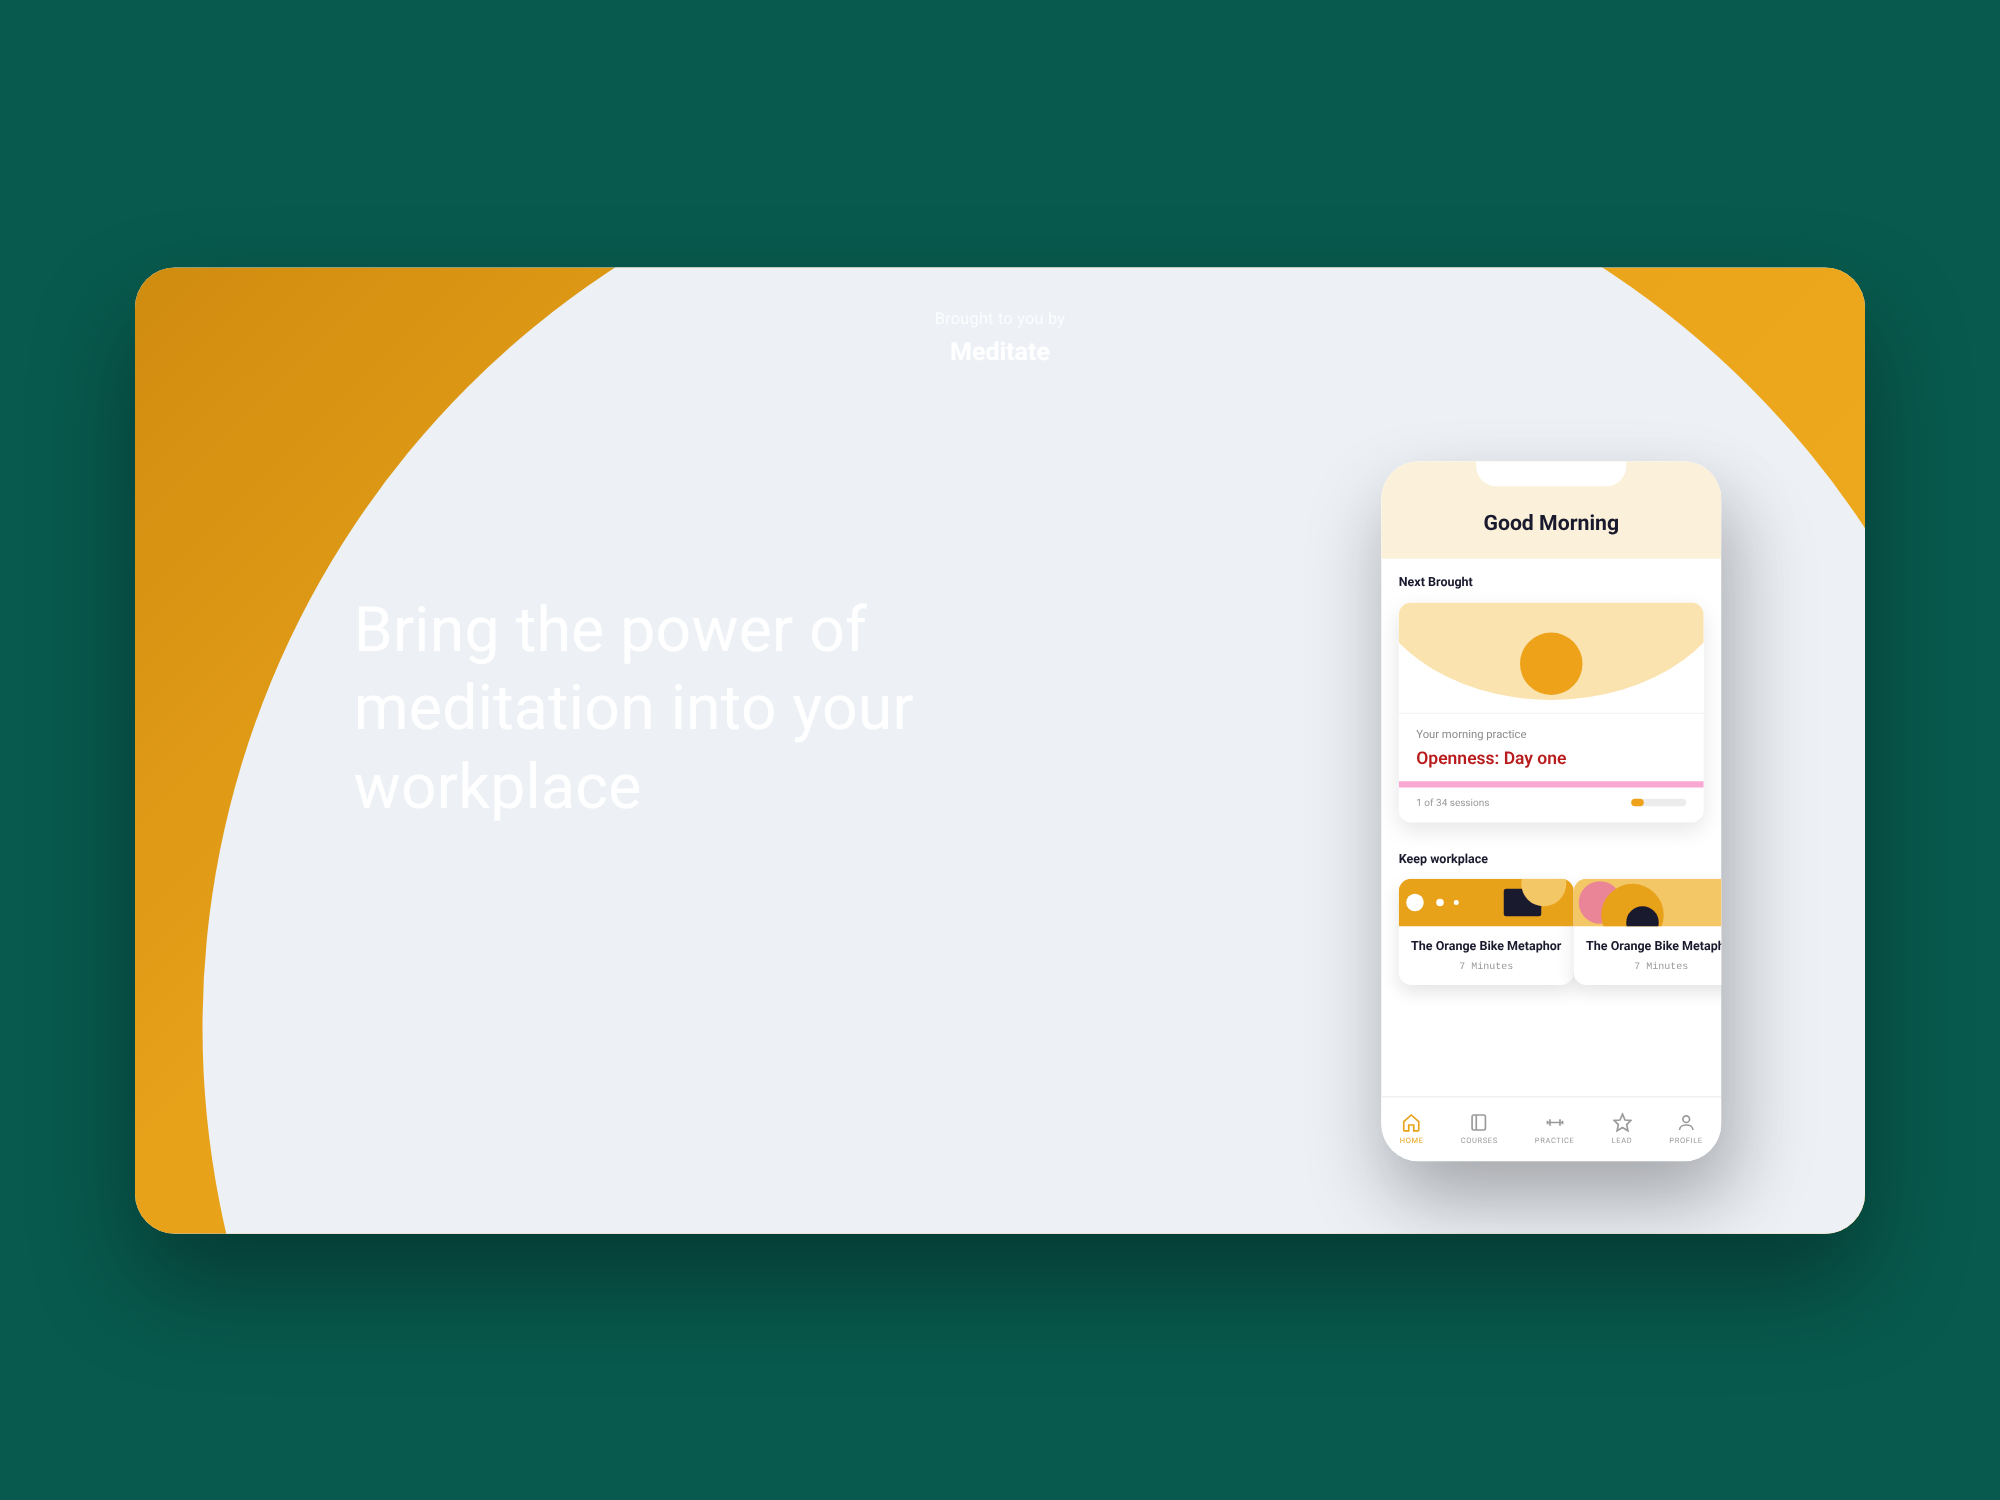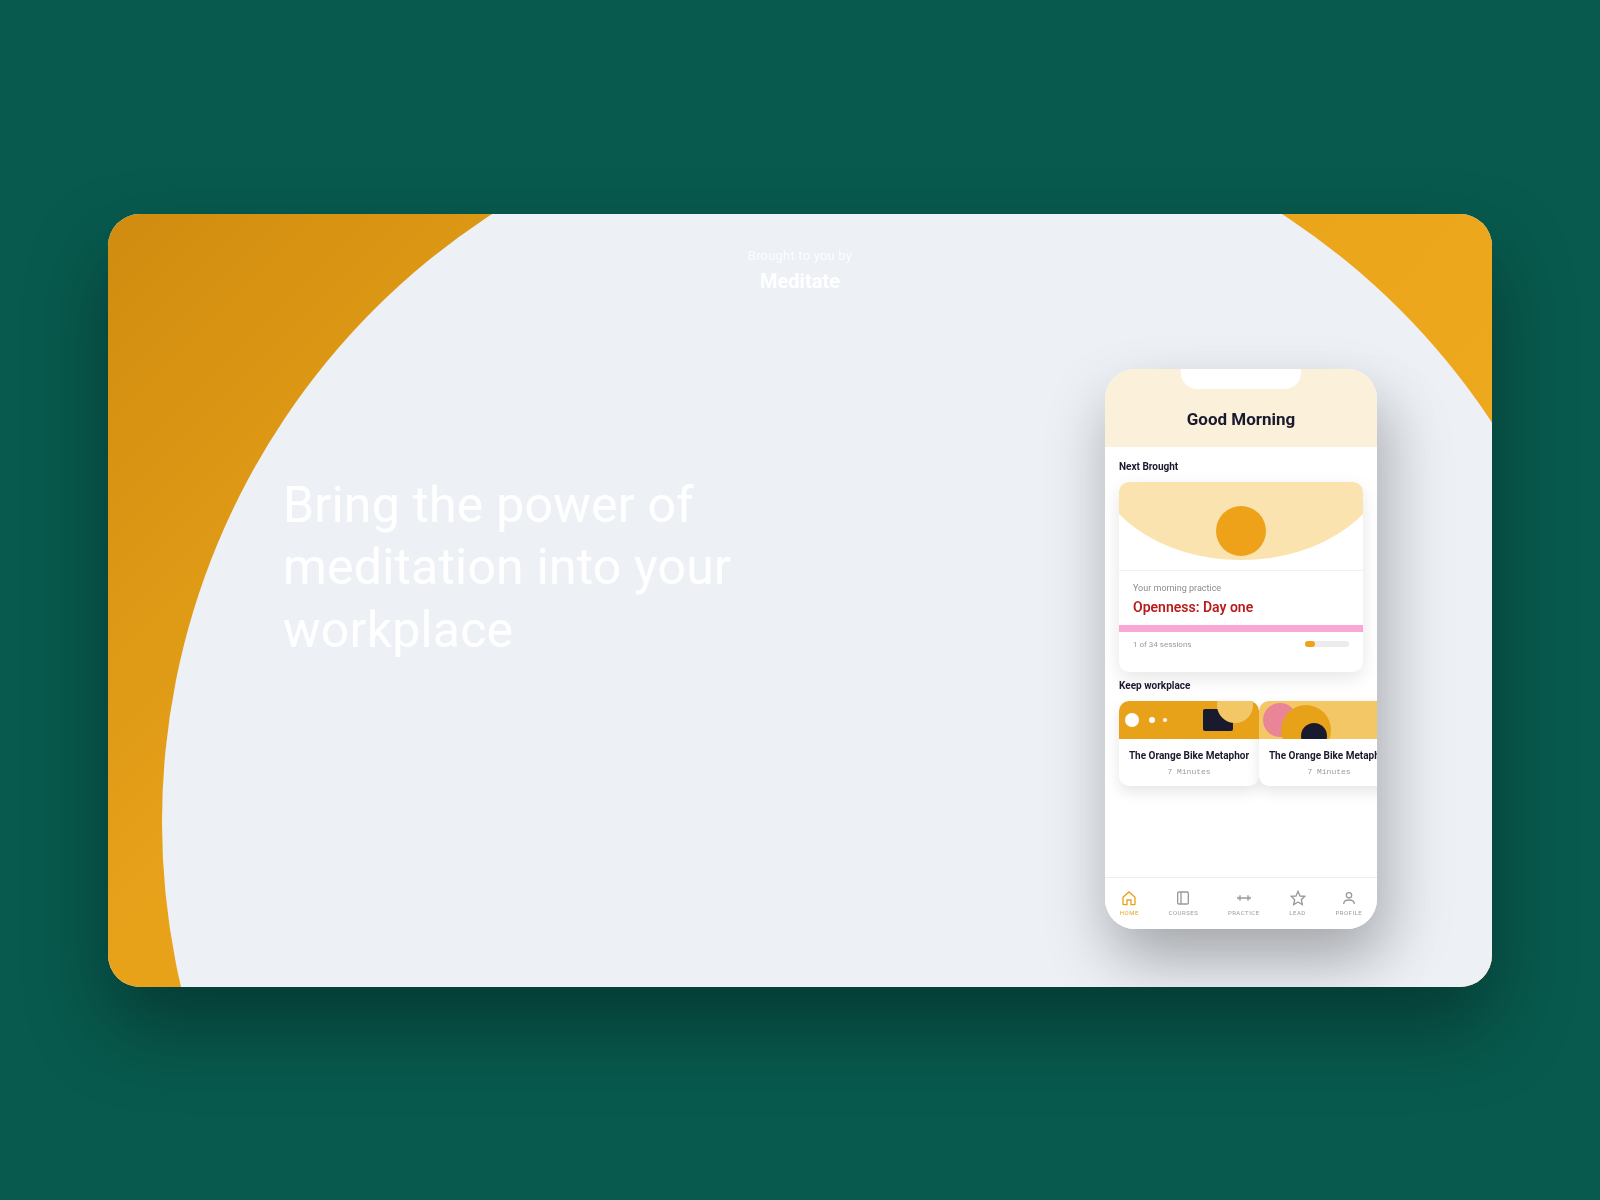--- a/index.html
+++ b/index.html
@@ -146,21 +146,21 @@
     font-size: 10px;
     font-weight: 700;
     color: #1a1a2e;
     margin-bottom: 10px;
   }
   .practice-card {
     border-radius: 10px;
     background: #fff;
     box-shadow: 0 6px 18px rgba(0,0,0,0.10);
     overflow: hidden;
-    margin-bottom: 8px;
+    margin-bottom: 24px;
   }
   .practice-art {
     height: 88px;
     background: #fff;
     position: relative;
     overflow: hidden;
   }
   .arc {
     position: absolute;
     left: 50%;
@@ -189,22 +189,22 @@
     font-size: 9px;
     color: #8c8c8c;
     margin-bottom: 6px;
   }
   .practice-title {
     font-size: 14px;
     font-weight: 600;
     color: #b91c1c;
   }
   .practice-footer {
-    border-top: 7px solid #f9a8d4;
-    padding: 8px 14px 23px 14px;
+    border-top: 5px solid #f9a8d4;
+    padding: 8px 14px 11px 14px;
     display: flex;
     justify-content: space-between;
     align-items: center;
   }
   .sessions {
     font-size: 8px;
     color: #9a9a9a;
   }
   .progress {
     width: 44px;

